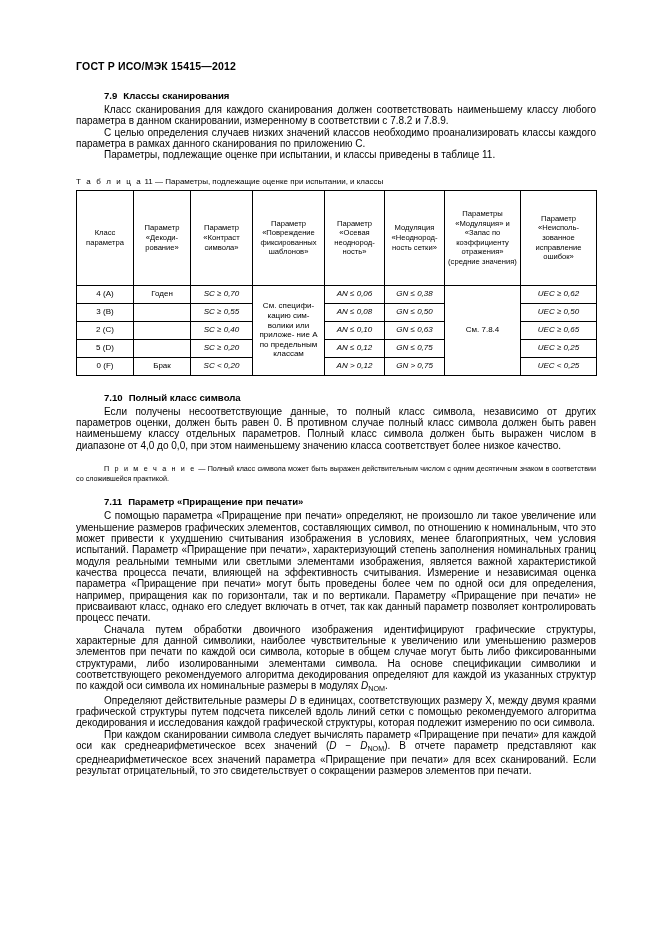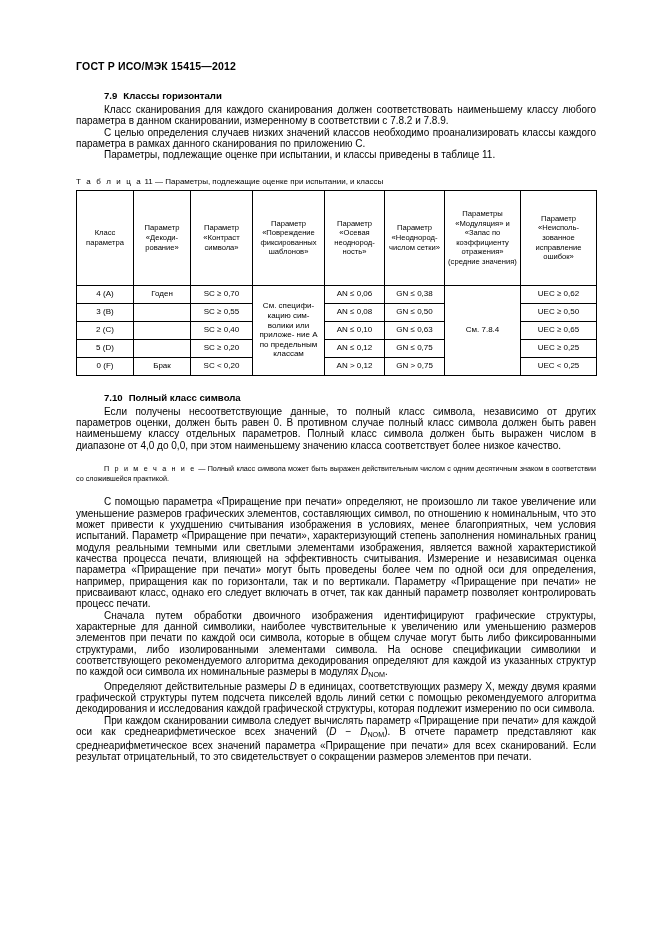--- a/index.html
+++ b/index.html
@@ -74,20 +74,21 @@
   }
   table.gost thead th {
     height: 92px;
     font-size: 7.6px;
   }
   table.gost tbody td {
     height: 15px;
     font-size: 8px;
   }
   table.gost tbody td.it {
+    font-style: italic;
   }
   .note {
     font-size: 7.2px;
     line-height: 9.6px;
     margin: 0;
     text-align: justify;
     text-indent: 28px;
   }
   .note .spaced { letter-spacing: 1.5px; margin-top: 40px; }
   .pageno {
@@ -103,21 +104,21 @@
 </head>
 <body>
 
 <div class="page">
 
   <div class="content">
 
     <div class="doc-header">ГОСТ Р ИСО/МЭК 15415—2012</div>
 
     <div class="sec-head">
-      <span class="num">7.9</span><span>Классы горизонтали</span>
+      <span class="num">7.9</span><span>Классы сканирования</span>
     </div>
     <p class="body">Класс сканирования для каждого сканирования должен соответствовать наименьшему классу любого параметра в данном сканировании, измеренному в соответствии с 7.8.2 и 7.8.9.</p>
     <p class="body">С целью определения случаев низких значений классов необходимо проанализировать классы каждого параметра в рамках данного сканирования по приложению С.</p>
     <p class="body">Параметры, подлежащие оценке при испытании, и классы приведены в таблице 11.</p>
 
     <div class="gap-l"></div>
 
     <div class="tbl-caption">
       <span class="sp">Т а б л и ц а</span>
       <span>11</span>
@@ -135,21 +136,21 @@
         <col style="width:76px">
         <col style="width:76px">
       </colgroup>
       <thead>
         <tr>
           <th>Класс параметра</th>
           <th>Параметр «Декоди- рование»</th>
           <th>Параметр «Контраст символа»</th>
           <th>Параметр «Повреждение фиксированных шаблонов»</th>
           <th>Параметр «Осевая неоднород- ность»</th>
-          <th>Параметр «Неоднород- числом сетки»</th>
+          <th>Модуляция «Неоднород- ность сетки»</th>
           <th>Параметры «Модуляция» и «Запас по коэффициенту отражения» (средние значения)</th>
           <th>Параметр «Неисполь- зованное исправление ошибок»</th>
         </tr>
       </thead>
       <tbody>
         <tr>
           <td>4 (A)</td>
           <td>Годен</td>
           <td class="it">SC ≥ 0,70</td>
           <td rowspan="5">См. специфи- кацию сим- волики или приложе- ние А по предельным классам</td>
@@ -202,20 +203,23 @@
 
     <div class="gap-m"></div>
 
     <p class="note">
       <span class="spaced">П р и м е ч а н и е</span>
       <span>— Полный класс символа может быть выражен действительным числом с одним десятичным знаком в соответствии со сложившейся практикой.</span>
     </p>
 
     <div class="gap-m"></div>
 
+    <div class="sec-head">
+      <span class="num">7.11</span><span>Параметр «Приращение при печати»</span>
+    </div>
     <p class="body">С помощью параметра «Приращение при печати» определяют, не произошло ли такое увеличение или уменьшение размеров графических элементов, составляющих символ, по отношению к номинальным, что это может привести к ухудшению считывания изображения в условиях, менее благоприятных, чем условия испытаний. Параметр «Приращение при печати», характеризующий степень заполнения номинальных границ модуля реальными темными или светлыми элементами изображения, является важной характеристикой качества процесса печати, влияющей на эффективность считывания. Измерение и независимая оценка параметра «Приращение при печати» могут быть проведены более чем по одной оси для определения, например, приращения как по горизонтали, так и по вертикали. Параметру «Приращение при печати» не присваивают класс, однако его следует включать в отчет, так как данный параметр позволяет контролировать процесс печати.</p>
     <p class="body"><span>Сначала путем обработки двоичного изображения идентифицируют графические структуры, характерные для данной символики, наиболее чувствительные к увеличению или уменьшению размеров элементов при печати по каждой оси символа, которые в общем случае могут быть либо фиксированными структурами, либо изолированными элементами символа. На основе спецификации символики и соответствующего рекомендуемого алгоритма декодирования определяют для каждой из указанных структур по каждой оси символа их номинальные размеры в модулях </span><i>D</i><sub>NOM</sub><span>.</span></p>
     <p class="body"><span>Определяют действительные размеры </span><i>D</i><span> в единицах, соответствующих размеру X, между двумя краями графической структуры путем подсчета пикселей вдоль линий сетки с помощью рекомендуемого алгоритма декодирования и исследования каждой графической структуры, которая подлежит измерению по оси символа.</span></p>
     <p class="body"><span>При каждом сканировании символа следует вычислять параметр «Приращение при печати» для каждой оси как среднеарифметическое всех значений (</span><i>D</i><span> − </span><i>D</i><sub>NOM</sub><span>). В отчете параметр представляют как среднеарифметическое всех значений параметра «Приращение при печати» для всех сканирований. Если результат отрицательный, то это свидетельствует о сокращении размеров элементов при печати.</span></p>
 
   </div>
 
   <div class="pageno">22</div>
 
 </div>

